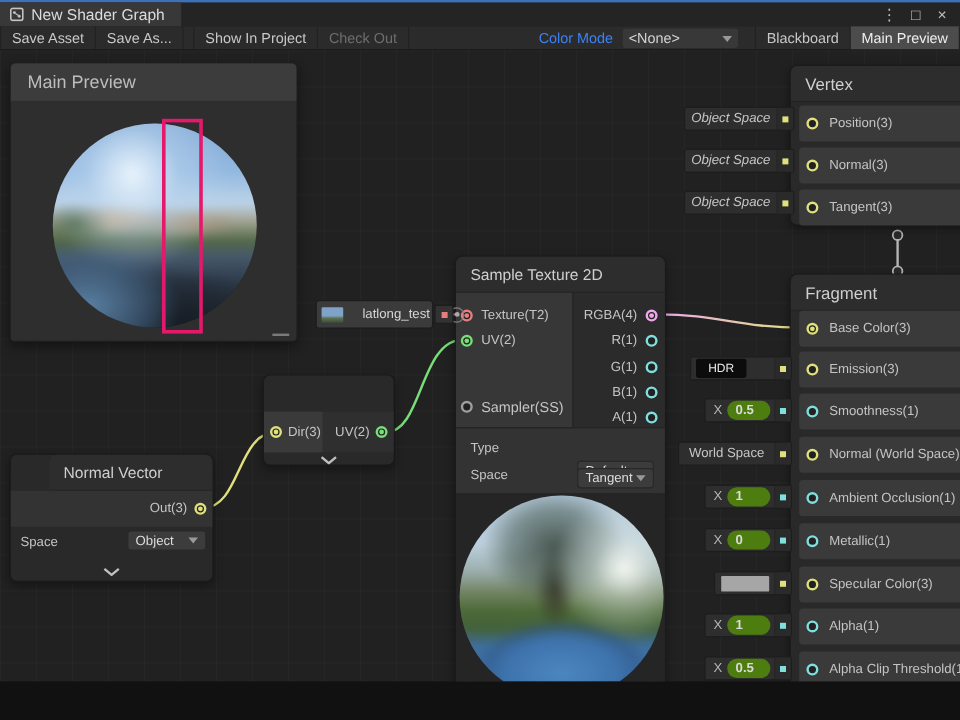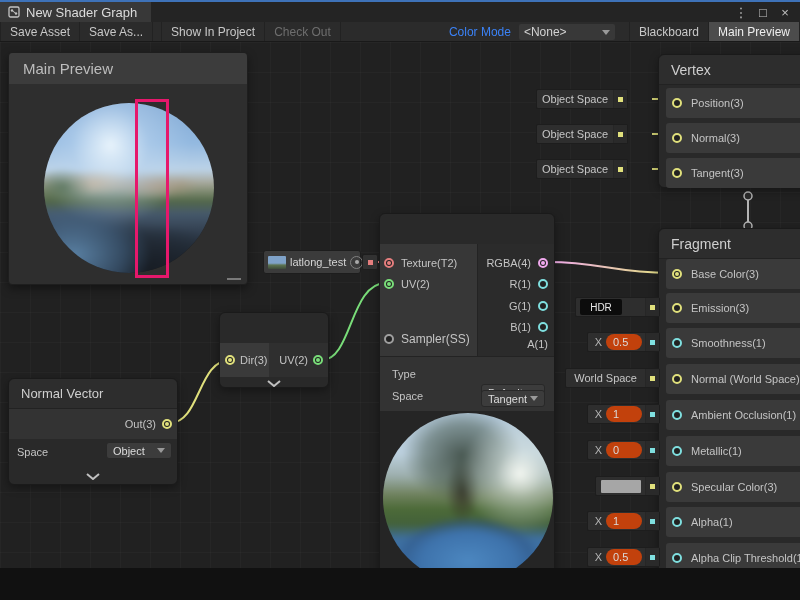--- a/index.html
+++ b/index.html
@@ -37,21 +37,21 @@
   .port{width:10px;height:10px;border:2px solid var(--c);border-radius:50%;background:#212121;display:inline-block;position:relative;flex:none;}
   .port.connected::after{content:"";position:absolute;inset:1px;background:var(--c);border-radius:50%;}
   .p-yellow{--c:#e0e07c;} .p-teal{--c:#7fdfdf;} .p-green{--c:#79dd79;} .p-pink{--c:#efa8ec;} .p-red{--c:#e57e7e;} .p-gray{--c:#9f9f9f;}
   .sq-dot{width:5px;height:5px;background:var(--c);flex:none;}
 
   
   .inline-widget{position:absolute;height:20px;display:flex;align-items:center;background:#2e2e2e;border:1px solid #1d1d1d;border-radius:2px;font-size:11px;color:#c6c6c6;}
   .iw-dotcell{width:14px;height:100%;display:flex;align-items:center;justify-content:center;border-left:1px solid #262626;background:#2a2a2a;}
   .iw-hdr{width:42px;height:16px;margin:0 3px 0 4px;background:#0c0c0c;color:#e8e8e8;font-size:10px;display:flex;align-items:center;justify-content:center;border-radius:2px;}
   .iw-x{margin:0 4px 0 7px;color:#b5b5b5;}
-  .iw-field{width:36px;height:16px;background:#c2410c;border-radius:8px;display:flex;align-items:center;padding-left:7px;color:#dadada;margin-right:3px;}
+  .iw-field{width:36px;height:16px;background:#4d7c0f;border-radius:8px;display:flex;align-items:center;padding-left:7px;color:#dadada;margin-right:3px;font-weight:bold;}
   .iw-ddlabel{padding:0 8px;white-space:nowrap;}
   .iw-swatch{width:40px;height:13px;margin:0 4px 0 5px;background:#a6a6a6;border-radius:1px;}
 
   
   .nd-dd{position:absolute;height:17px;background:#3c3c3c;border:1px solid #282828;border-radius:3px;display:flex;align-items:center;justify-content:space-between;padding:0 6px;font-size:11px;color:#dcdcdc;}
 
   .chev{position:absolute;left:0;right:0;display:flex;justify-content:center;align-items:center;}
 
   
   .mp-panel{position:absolute;left:8px;top:10px;width:240px;height:233px;background:#2e2e2e;border:1px solid #1e1e1e;border-radius:4px;box-shadow:0 4px 10px rgba(0,0,0,.4);}
@@ -74,28 +74,28 @@
   .st-preview{position:absolute;left:0;right:0;top:197px;bottom:0;background:#252525;border-radius:0 0 6px 6px;}
   .st-sphere{left:3px;top:2px;width:170px;height:170px;box-shadow:inset -8px -12px 26px rgba(0,0,0,.55),inset 6px 8px 20px rgba(255,255,255,.12);}
   .st-sphere .env{background:
     radial-gradient(ellipse 55% 33% at 50% 84%, #4c87c0 0%, #3e73ac 45%, rgba(48,88,138,.55) 62%, transparent 74%),
     radial-gradient(circle at 78% 37%, rgba(246,249,243,.95) 0%, rgba(218,228,222,.5) 13%, transparent 32%),
     radial-gradient(ellipse 46% 36% at 47% 27%, rgba(44,58,47,.8) 0%, rgba(56,74,60,.45) 45%, transparent 70%),
     radial-gradient(ellipse 14% 28% at 47% 46%, rgba(48,42,32,.85), transparent 65%),
     linear-gradient(to bottom,#adc3d4 0%,#bcd0de 26%,#9dafae 38%,#70825f 48%,#4c6a38 56%,#43613a 64%,#3e6f9f 72%,#3d74ac 85%,#2f5988 100%);}
 
   
-  .asset-node{position:absolute;left:263px;top:208px;width:98px;height:24px;background:#3b3b3b;border:1px solid #1d1d1d;border-radius:3px;display:flex;align-items:center;gap:4px;padding:0 4px;font-size:11px;color:#d5d5d5;}
+  .asset-node{position:absolute;left:263px;top:208px;width:98px;height:24px;background:#3b3b3b;border:1px solid #1d1d1d;border-radius:3px;display:flex;align-items:center;gap:16px;padding:0 4px;font-size:11px;color:#d5d5d5;}
   .thumb{width:18px;height:13px;border-radius:1px;background:linear-gradient(to bottom,#7fa2c8 55%,#5c7350 70%,#3d4a3a 100%);flex:none;}
   .picker{width:13px;height:13px;border:1px solid #808080;border-radius:50%;position:relative;flex:none;margin-left:auto;}
   .picker::after{content:"";position:absolute;left:3.5px;top:3.5px;width:4px;height:4px;border-radius:50%;background:#aaa;}
   .asset-dot{position:absolute;left:362px;top:212px;width:16px;height:16px;background:#323232;border:1px solid #1d1d1d;border-radius:2px;display:flex;align-items:center;justify-content:center;}
 
   
-  .os-widget{position:absolute;left:536px;width:92px;height:20px;}
+  .os-widget{position:absolute;left:570px;width:92px;height:20px;font-style:italic;}
   .os-widget .iw-ddlabel{flex:1;text-align:center;padding:0 4px;}
 
   svg{display:block;}
 </style>
 </head>
 <body>
 
 <div class="window">
 
   <div class="titlebar">
@@ -298,20 +298,21 @@
     </div>
     <div class="inline-widget" style="right:140px;top:505px;">
       <span class="iw-x">X</span>
       <span class="iw-field">0.5</span>
       <span class="iw-dotcell">
           <span class="sq-dot p-teal"></span>
         </span>
     </div>
 
     <div class="node" style="left:379px;top:171px;width:176px;height:372px;">
+      <div class="node-header" style="font-size:13px;">Sample Texture 2D</div>
 
       <div style="position:absolute;left:0;top:30px;width:97px;height:112px;background:#373737;"></div>
       <div style="position:absolute;left:97px;top:30px;right:0;height:112px;background:#2b2b2b;border-left:1px solid #232323;"></div>
       <div style="position:absolute;left:4px;top:39px;height:20px;display:flex;align-items:center;gap:7px;font-size:11px;color:#c4c4c4;">
         <span class="port p-red connected"></span>
         <span>Texture(T2)</span>
       </div>
       <div style="position:absolute;left:4px;top:60px;height:20px;display:flex;align-items:center;gap:7px;font-size:11px;color:#c4c4c4;">
         <span class="port p-green connected"></span>
         <span>UV(2)</span>
@@ -329,21 +330,21 @@
         <span class="port p-teal"></span>
       </div>
       <div style="position:absolute;right:6px;top:82px;height:20px;display:flex;align-items:center;gap:7px;font-size:11px;color:#c4c4c4;">
         <span>G(1)</span>
         <span class="port p-teal"></span>
       </div>
       <div style="position:absolute;right:6px;top:103px;height:20px;display:flex;align-items:center;gap:7px;font-size:11px;color:#c4c4c4;">
         <span>B(1)</span>
         <span class="port p-teal"></span>
       </div>
-      <div style="position:absolute;right:6px;top:124px;height:20px;display:flex;align-items:center;gap:7px;font-size:11px;color:#c4c4c4;flex-direction:column;">
+      <div style="position:absolute;right:6px;top:124px;height:20px;display:flex;align-items:center;gap:7px;font-size:11px;color:#c4c4c4;">
         <span>A(1)</span>
         <span class="port p-teal"></span>
       </div>
 
       <div style="position:absolute;left:0;top:142px;right:0;height:55px;background:#333;border-top:1px solid #232323;"></div>
       <div style="position:absolute;left:12px;top:154px;font-size:11px;color:#c4c4c4;">Type</div>
       <div class="nd-dd" style="left:101px;top:154px;width:64px;margin-top:16px;">
         <span>Default</span>
         <span class="dd-arrow"></span>
       </div>
@@ -379,21 +380,21 @@
         <span class="port p-green connected"></span>
       </div>
       <div class="chev" style="top:64px;height:12px;">
         <svg width="14" height="7" viewBox="0 0 14 7">
             <polyline points="1,1 7,6 13,1" fill="none" stroke="#c0c0c0" stroke-width="2"></polyline>
           </svg>
       </div>
     </div>
 
     <div class="node" style="left:8px;top:336px;width:170px;height:107px;">
-      <div class="node-header" style="font-size:13px;">Normal Vector</div>
+      <div class="node-header" style="font-size:13px;margin-left:32px;">Normal Vector</div>
       <div style="position:absolute;left:0;top:30px;right:0;height:30px;background:#333;display:flex;align-items:center;justify-content:flex-end;gap:6px;padding-right:5px;font-size:11px;color:#c4c4c4;">
         <span>Out(3)</span>
         <span class="port p-yellow connected"></span>
       </div>
       <div style="position:absolute;left:8px;top:67px;font-size:11px;color:#c4c4c4;">Space</div>
       <div class="nd-dd" style="left:97px;top:63px;width:66px;">
         <span>Object</span>
         <span class="dd-arrow"></span>
       </div>
       <div class="chev" style="top:91px;height:12px;">

